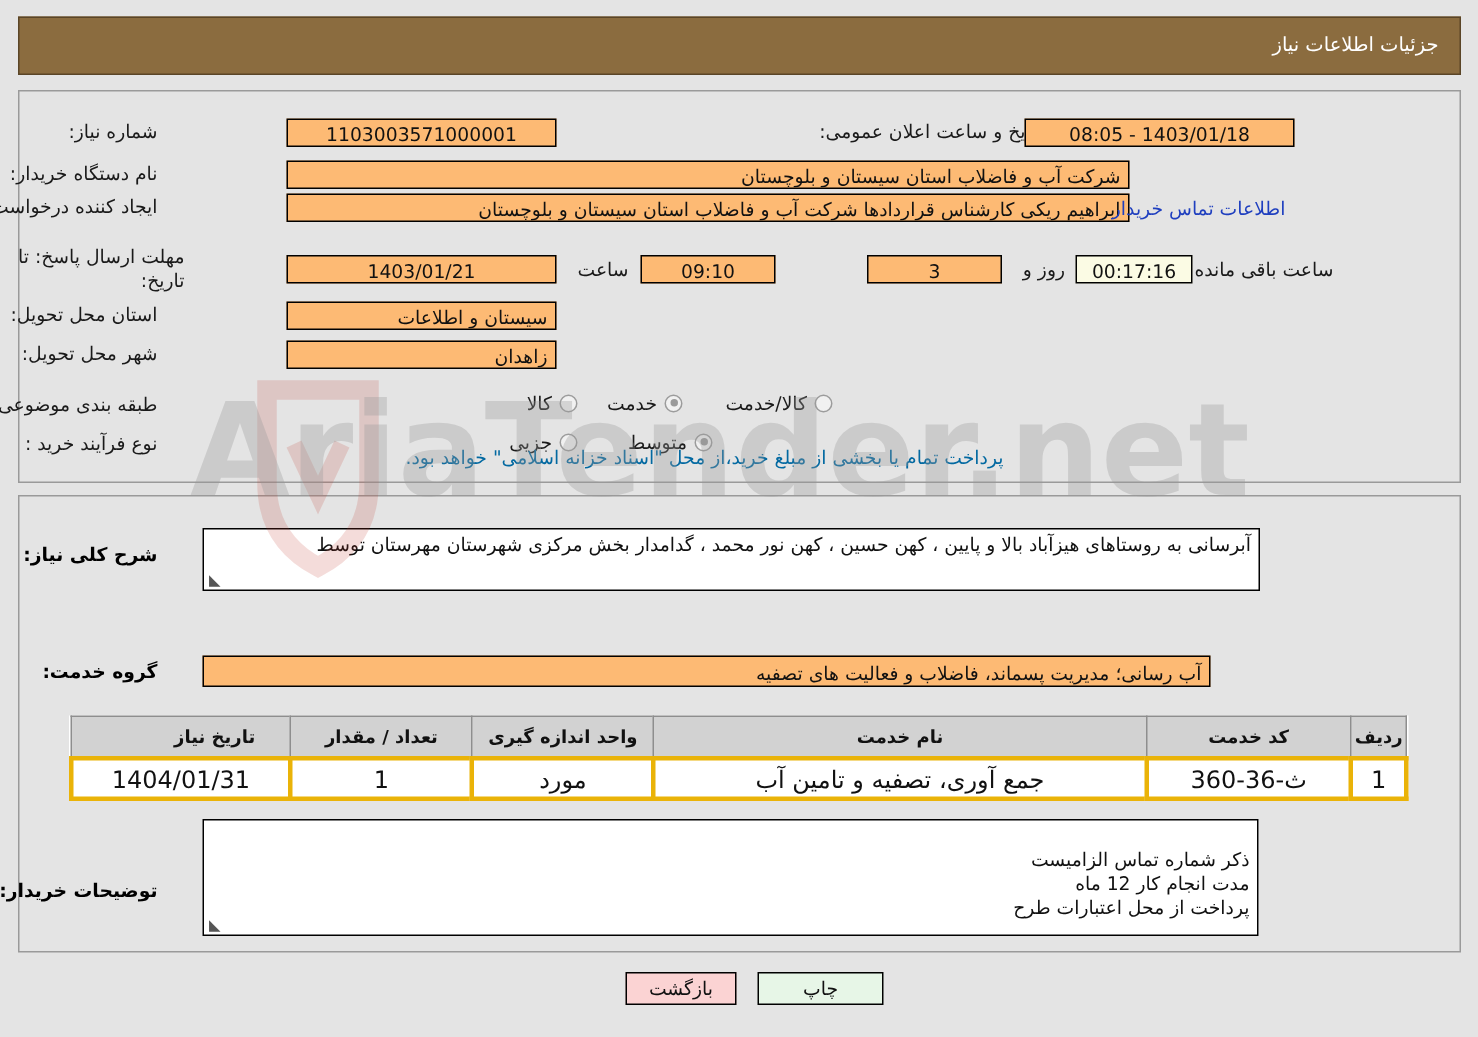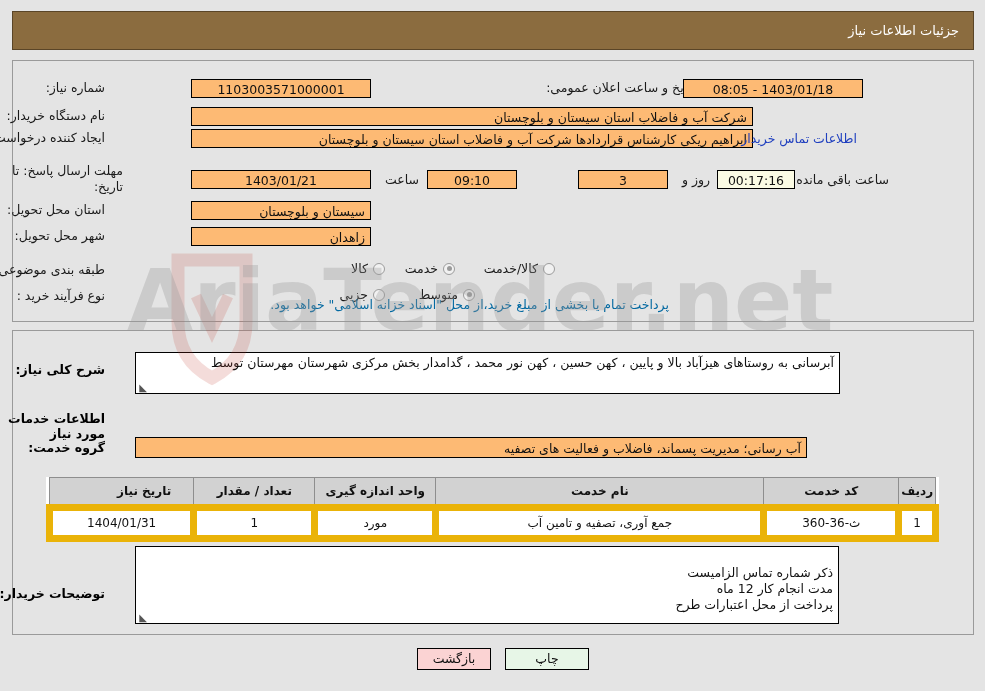--- a/index.html
+++ b/index.html
@@ -167,25 +167,25 @@
   .tbl th {
     background: #d2d2d2;
     border: 1px solid #8e8e8e;
     height: 24px;
     font-weight: bold;
     color: #111;
     font-size: 12px;
   }
   .tbl td {
     background: #fff;
-    border: 7px solid #eab308;
+    border: 3px solid #eab308;
     height: 22px;
     text-align: center;
     color: #111;
-    font-size: 12px;
+    font-size: 16px;
   }
 
   
   .btn {
     position: absolute;
     height: 22px;
     border: 1px solid #000;
     font-size: 12.5px;
     color: #111;
     cursor: pointer;
@@ -250,21 +250,21 @@
 
   <span class="lbl" style="position:absolute; right:275px; top:172px;">روز و</span>
 
   <div class="fld timer" style="position:absolute; right:190px; top:170px; width:78px;">00:17:16</div>
 
   <span class="lbl" style="position:absolute; right:96px; top:172px;">ساعت باقی مانده</span>
 
   <div class="row" style="right:880px; top:202px;">
     <span class="lbl">استان محل تحویل:</span>
   </div>
-  <div class="fld right" style="position:absolute; right:614px; top:201px; width:180px;">سیستان و بلوچستان</div>
+  <div class="fld right" style="position:absolute; right:614px; top:201px; width:180px;">سیستان و اطلاعات</div>
 
   <div class="row" style="right:880px; top:228px;">
     <span class="lbl">شهر محل تحویل:</span>
   </div>
   <div class="fld right" style="position:absolute; right:614px; top:227px; width:180px;padding-left:36px;">زاهدان</div>
 
   <div class="row" style="right:880px; top:262px;">
     <span class="lbl">طبقه بندی موضوعی:</span>
   </div>
   <div style="position:absolute; right:600px; top:261px;" class="radio-grp">
@@ -294,21 +294,20 @@
   <div style="position:absolute; right:316px; top:297px; font-size:12.5px; color:#0369a1; white-space:nowrap;">پرداخت تمام یا بخشی از مبلغ خرید،از محل "اسناد خزانه اسلامی" خواهد بود.</div>
 
   <div class="panel" id="panel-bottom"></div>
 
   <div style="position:absolute; right:880px; top:362px;" class="lbl-b">شرح کلی نیاز:</div>
   <div class="ta" style="position:absolute; right:145px; top:352px; width:705px; height:42px;">
     <span>آبرسانی به روستاهای هیزآباد بالا و پایین ، کهن حسین ، کهن نور محمد ، گدامدار بخش مرکزی شهرستان مهرستان توسط</span>
     <span class="grip">◣</span>
   </div>
 
-  <div class="sec-head" style="right:880px; top:411px;">اطلاعات خدمات مورد نیاز</div>
 
   <div style="position:absolute; right:880px; top:440px;" class="lbl-b">گروه خدمت:</div>
   <div class="fld right" style="position:absolute; right:178px; top:437px; width:672px; height:21px; line-height:21px;">آب رسانی؛ مدیریت پسماند، فاضلاب و فعالیت های تصفیه</div>
 
   <table class="tbl">
     <thead>
       <tr>
         <th style="width:34px;">ردیف</th>
         <th style="width:140px;">کد خدمت</th>
         <th style="width:359px;">نام خدمت</th>

